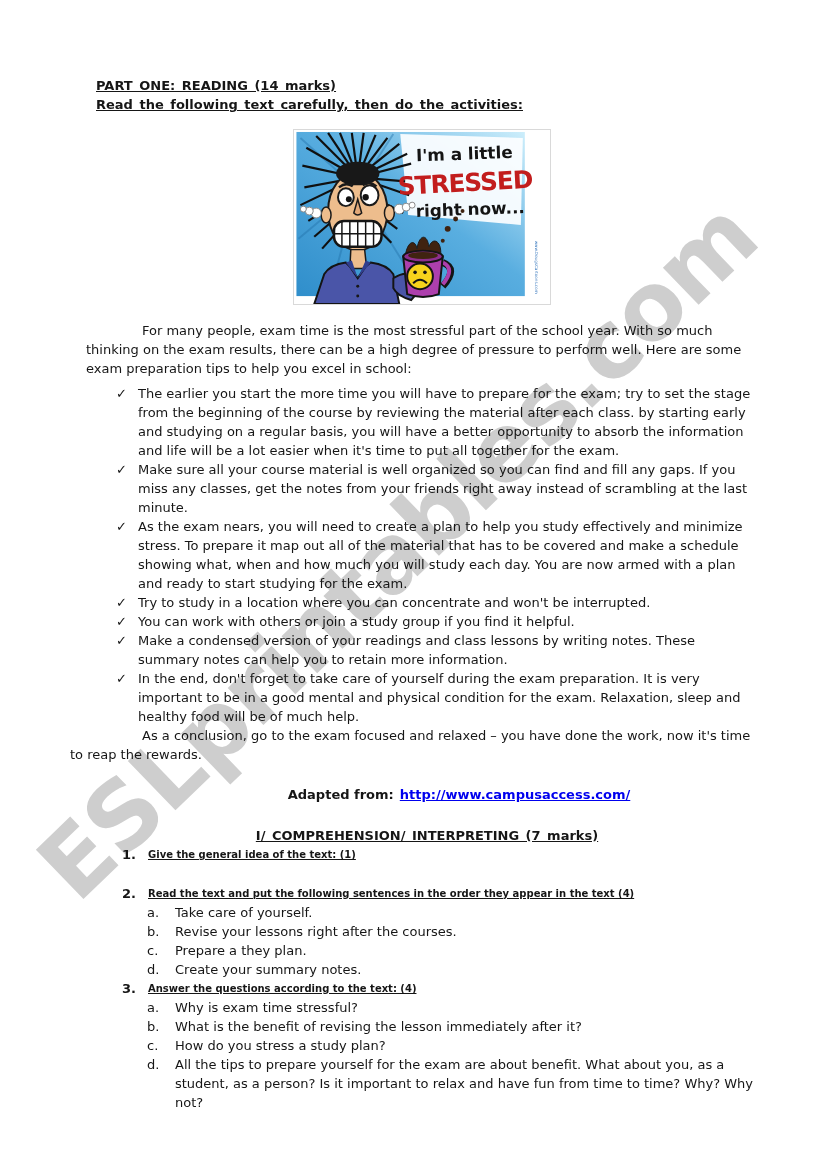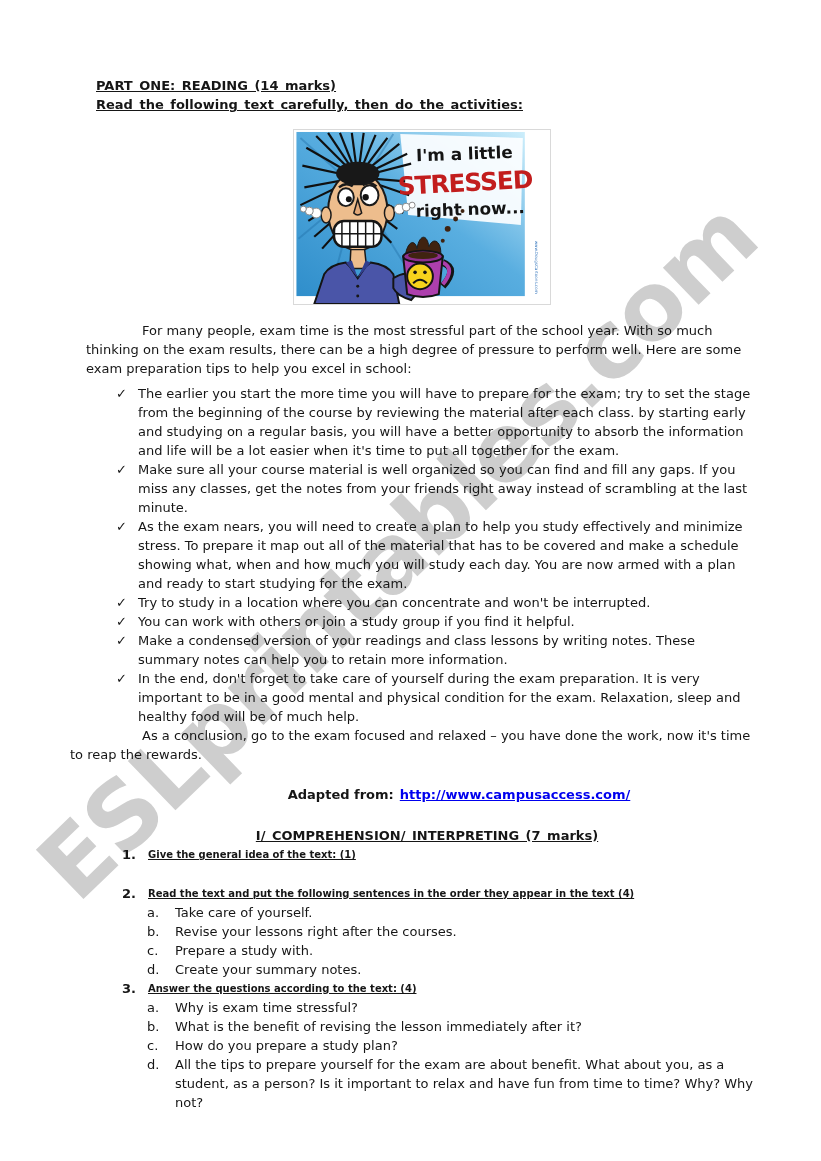--- a/index.html
+++ b/index.html
@@ -217,42 +217,42 @@
     <div class="i-row">
         <span class="i-letter">a.</span>
         <span class="i-text">Take care of yourself.</span>
       </div>
     <div class="i-row">
         <span class="i-letter">b.</span>
         <span class="i-text">Revise your lessons right after the courses.</span>
       </div>
     <div class="i-row">
         <span class="i-letter">c.</span>
-        <span class="i-text">Prepare a study with.</span>
+        <span class="i-text">Prepare a they plan.</span>
       </div>
     <div class="i-row">
         <span class="i-letter">d.</span>
         <span class="i-text">Create your summary notes.</span>
       </div>
 
     <div class="q-row">
       <span class="q-num">3.</span>
       <span class="q-label">Answer the questions according to the text: (4)</span>
     </div>
     <div class="i-row">
         <span class="i-letter">a.</span>
         <span class="i-text">Why is exam time stressful?</span>
       </div>
     <div class="i-row">
         <span class="i-letter">b.</span>
         <span class="i-text">What is the benefit of revising the lesson immediately after it?</span>
       </div>
     <div class="i-row">
         <span class="i-letter">c.</span>
-        <span class="i-text">How do you prepare a study plan?</span>
+        <span class="i-text">How do you stress a study plan?</span>
       </div>
     <div class="i-row">
         <span class="i-letter">d.</span>
         <span class="i-text">All the tips to prepare yourself for the exam are about benefit. What about you, as a student, as a person? Is it important to relax and have fun from time to time? Why? Why not?</span>
       </div>
 
   </div>
 </div>
 
 </body></html>

